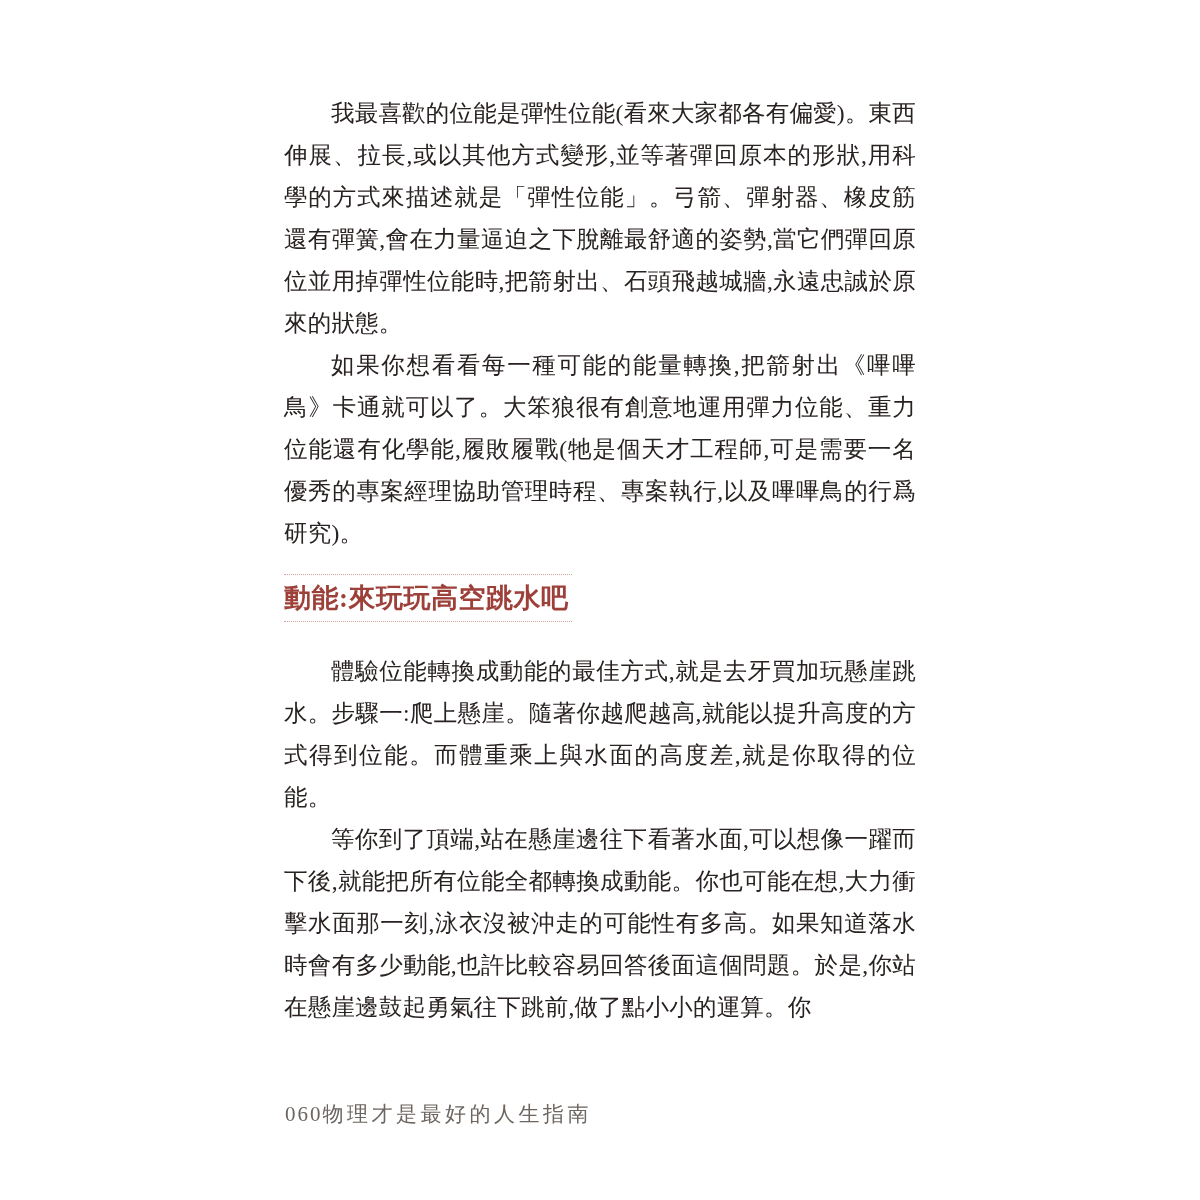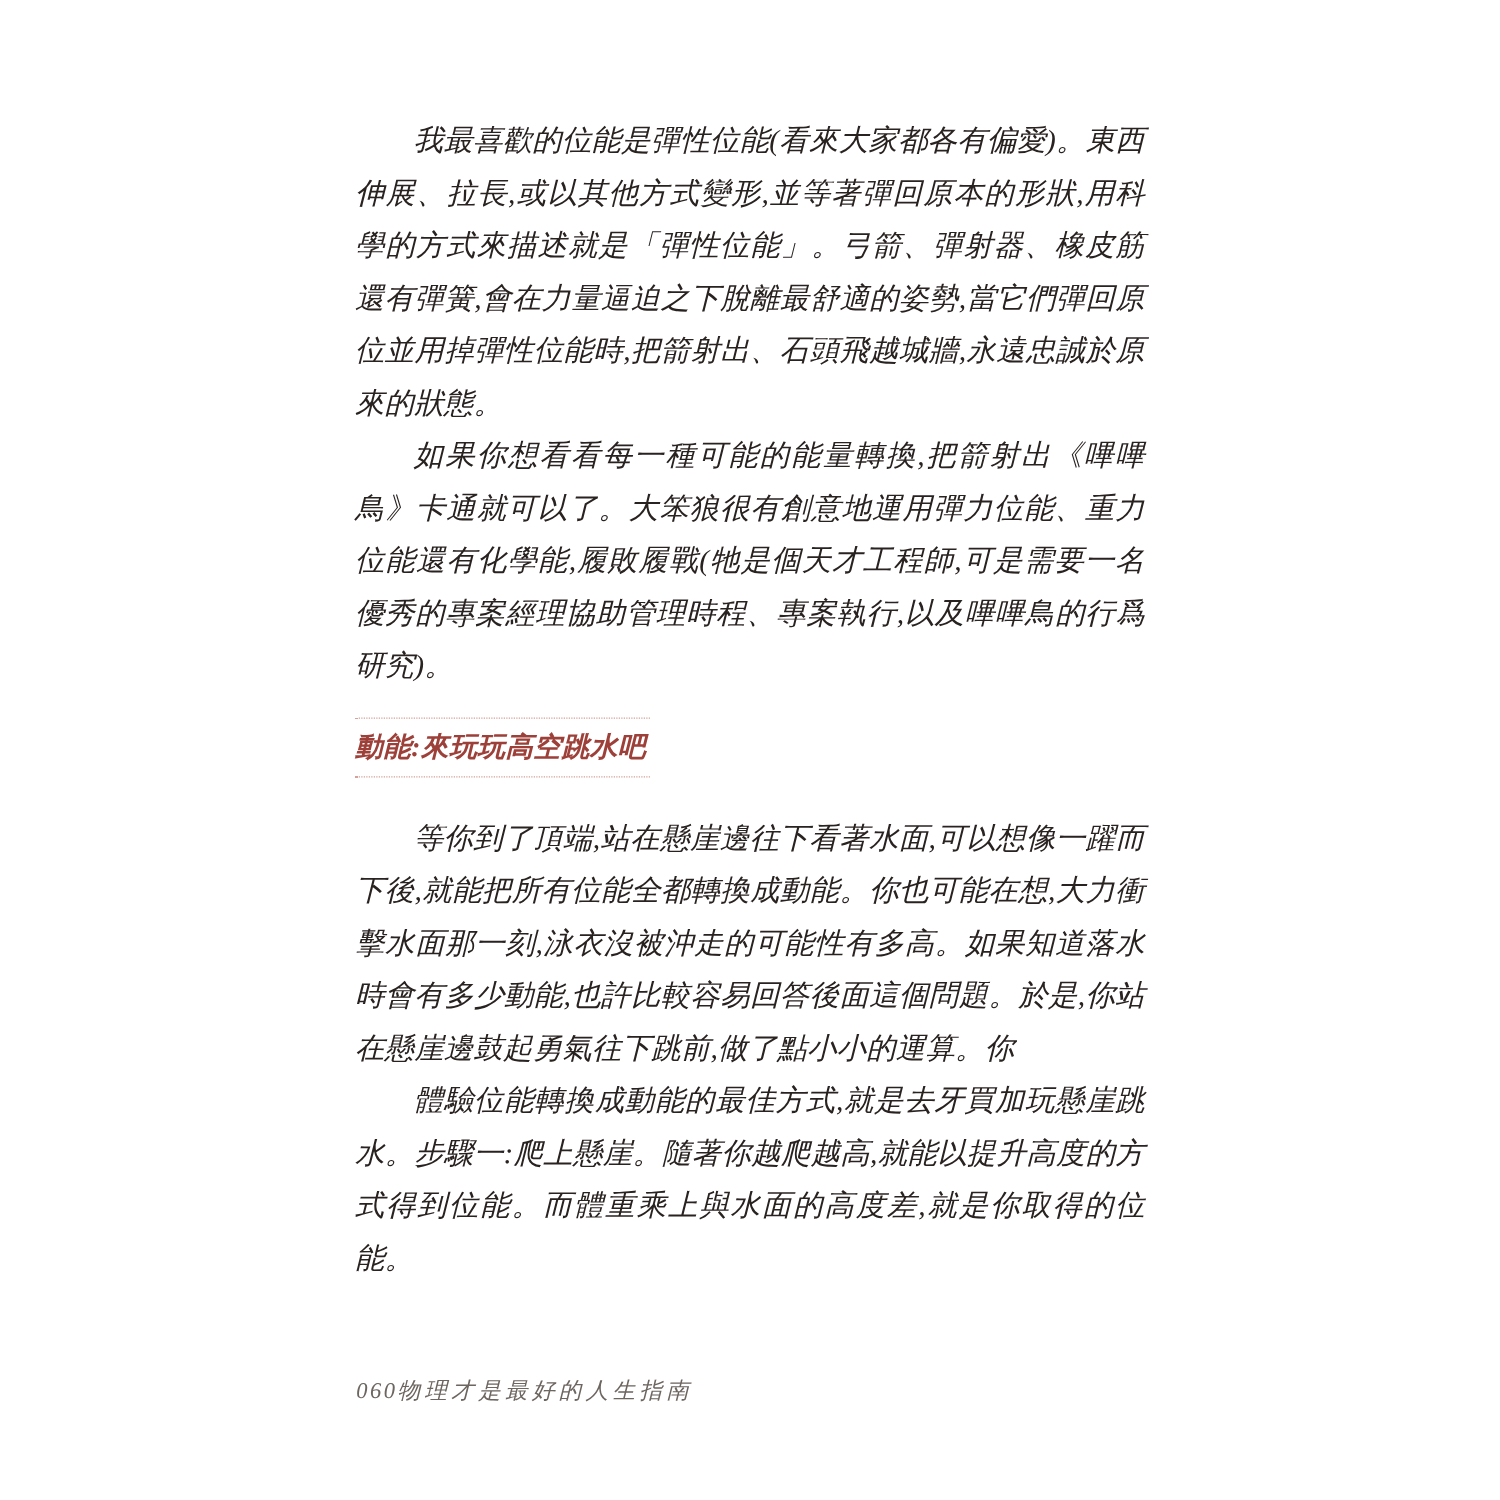--- a/index.html
+++ b/index.html
@@ -12,21 +12,20 @@
   }
   * { margin: 0; padding: 0; box-sizing: border-box; }
   html, body { background: #ffffff; }
   .page {
     position: relative;
     width: 952px;
     height: 1200px;
     background: var(--page-bg);
     overflow: hidden;
     font-family: "Liberation Serif", "DejaVu Serif", serif;
-    font-style: italic;
   }
   .text-column {
     position: absolute;
     left: 284px;
     top: 92px;
     width: 632px;
   }
   .body-para {
     font-size: 23.5px;
     line-height: 42px;
@@ -37,33 +36,33 @@
     letter-spacing: 0.2px;
     overflow-wrap: break-word;
   }
   .section-heading {
     display: block;
     width: fit-content;
     margin: 20px 0 28px 0;
     padding: 9px 3px 9px 0;
     border-top: 1px dotted var(--dotted-color);
     border-bottom: 1px dotted var(--dotted-color);
-    font-size: 22px;
+    font-size: 27px;
     line-height: 28px;
     font-weight: bold;
     color: var(--heading-color);
     letter-spacing: 0.5px;
   }
   .page-footer {
     position: absolute;
     left: 285px;
     top: 1100px;
     display: flex;
     align-items: baseline;
-    font-size: 18px;
+    font-size: 21px;
     color: var(--footer-color);
   }
   .footer-page-number {
     letter-spacing: 2px;
   }
   .footer-running-title {
     letter-spacing: 3.5px;
   }
 </style>
 </head>
@@ -72,23 +71,23 @@
 <div class="page">
 
   <div class="text-column">
 
     <p class="body-para">我最喜歡的位能是彈性位能(看來大家都各有偏愛)。東西伸展、拉長,或以其他方式變形,並等著彈回原本的形狀,用科學的方式來描述就是「彈性位能」。弓箭、彈射器、橡皮筋還有彈簧,會在力量逼迫之下脫離最舒適的姿勢,當它們彈回原位並用掉彈性位能時,把箭射出、石頭飛越城牆,永遠忠誠於原來的狀態。</p>
 
     <p class="body-para">如果你想看看每一種可能的能量轉換,把箭射出《嗶嗶鳥》卡通就可以了。大笨狼很有創意地運用彈力位能、重力位能還有化學能,履敗履戰(牠是個天才工程師,可是需要一名優秀的專案經理協助管理時程、專案執行,以及嗶嗶鳥的行爲研究)。</p>
 
     <h2 class="section-heading">動能:來玩玩高空跳水吧</h2>
 
+    <p class="body-para">體驗位能轉換成動能的最佳方式,就是去牙買加玩懸崖跳水。步驟一:爬上懸崖。隨著你越爬越高,就能以提升高度的方式得到位能。而體重乘上與水面的高度差,就是你取得的位能。</p>
+
     <p class="body-para">等你到了頂端,站在懸崖邊往下看著水面,可以想像一躍而下後,就能把所有位能全都轉換成動能。你也可能在想,大力衝擊水面那一刻,泳衣沒被沖走的可能性有多高。如果知道落水時會有多少動能,也許比較容易回答後面這個問題。於是,你站在懸崖邊鼓起勇氣往下跳前,做了點小小的運算。你</p>
-
-    <p class="body-para">體驗位能轉換成動能的最佳方式,就是去牙買加玩懸崖跳水。步驟一:爬上懸崖。隨著你越爬越高,就能以提升高度的方式得到位能。而體重乘上與水面的高度差,就是你取得的位能。</p>
 
   </div>
 
   <div class="page-footer">
     <span class="footer-page-number">060</span>
     <span class="footer-running-title">物理才是最好的人生指南</span>
   </div>
 
 </div>
 

